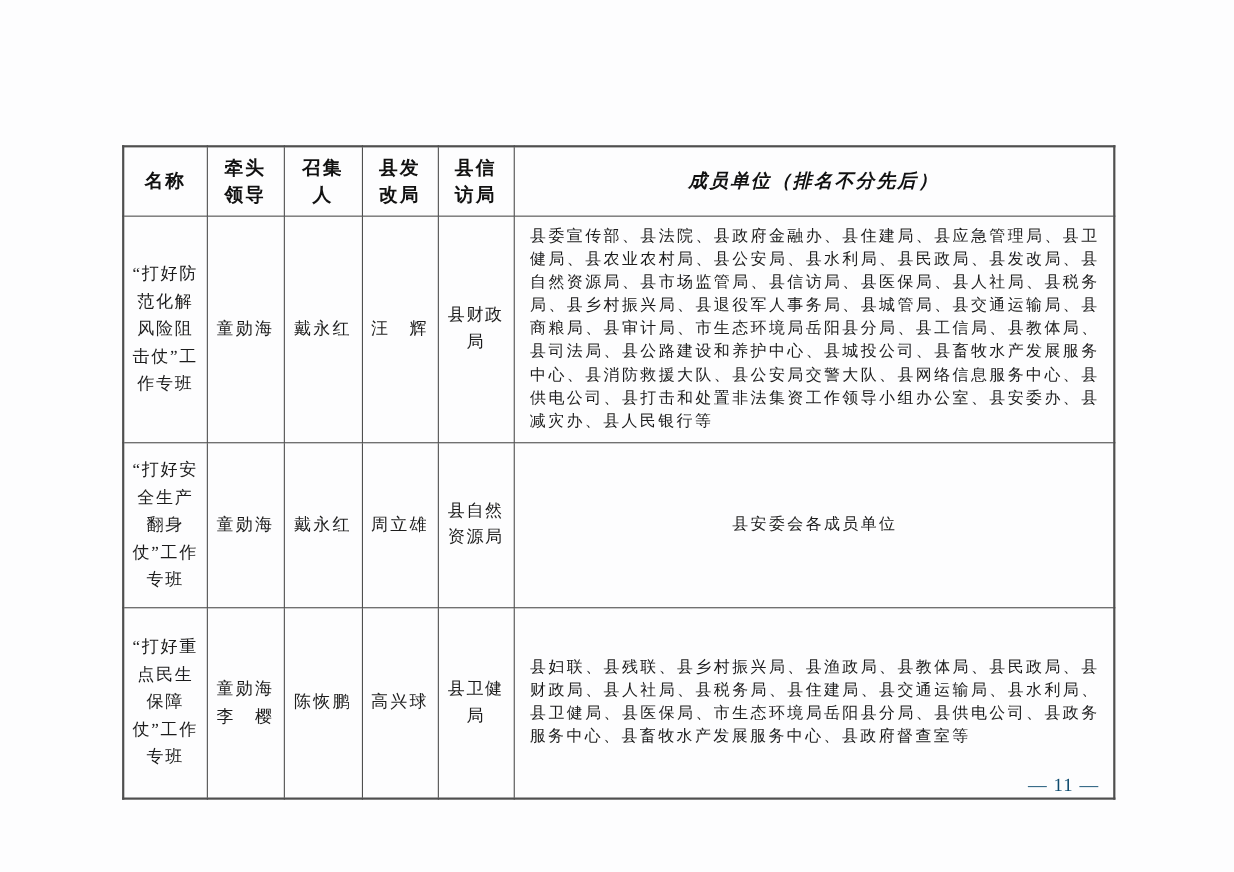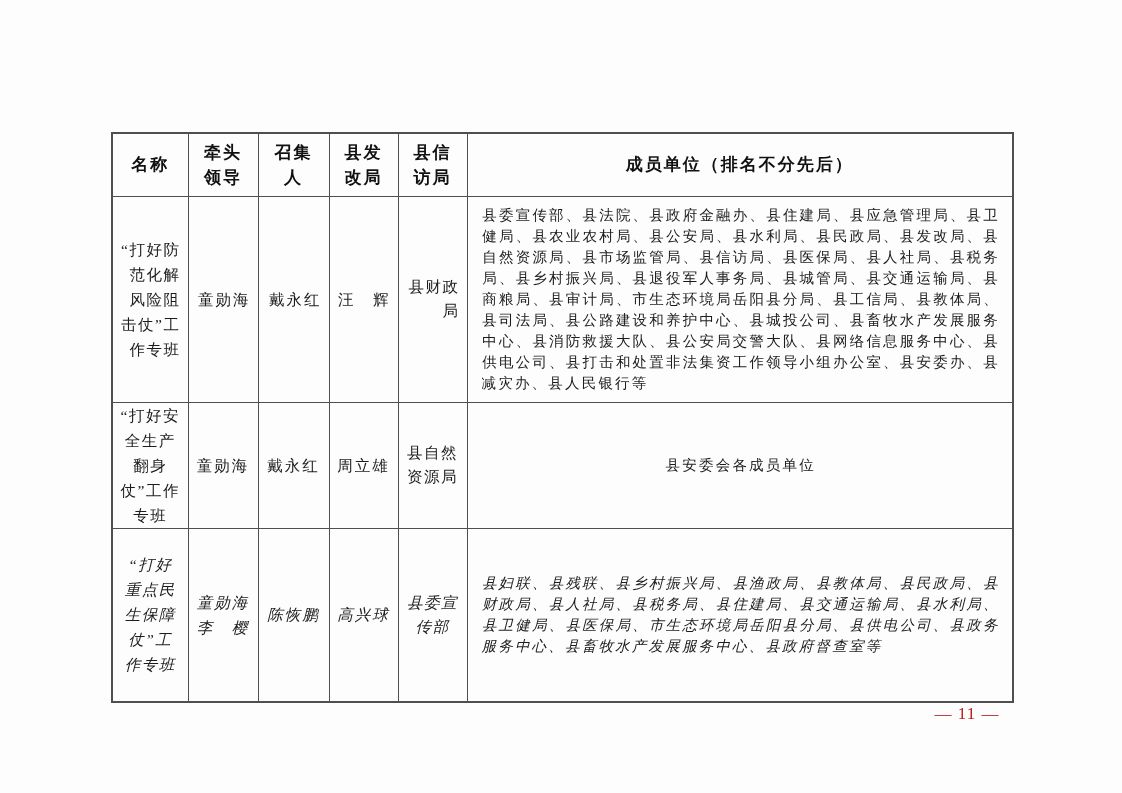--- a/index.html
+++ b/index.html
@@ -33,54 +33,54 @@
   th.hcell {
     font-family: "Liberation Sans", sans-serif;
     font-weight: 700;
     font-size: 17px;
     letter-spacing: 2px;
     line-height: 25px;
     height: 63px;
     padding: 4px 8px;
     color: #111;
   }
-  th.hcell-members { letter-spacing: 2px; }
+  th.hcell-members { letter-spacing: 2px; font-style: italic; }
   td.cell {
     font-size: 15.5px;
     letter-spacing: 1.5px;
     line-height: 25px;
-    padding: 0 7px;
+    padding: 12px 7px;
   }
   td.cell-name { line-height: 25px; }
   td.cell-leader { white-space: pre-line; letter-spacing: 2px; margin-left: 40px; }
   td.cell-unit { line-height: 24px; }
   td.cell-members {
     text-align: justify;
     text-align-last: left;
     font-size: 14.5px;
     line-height: 21px;
     letter-spacing: 2.2px;
     padding: 8px 12px 8px 14px;
   }
   td.cell-members.center {
     text-align: right;
     text-align-last: center;
   }
-  tr.row-1 > td { height: 206px; text-align: right; }
+  tr.row-1 > td { height: 206px; }
   tr.row-2 > td { height: 104px; }
-  tr.row-3 > td { height: 174px; font-style: italic; }
+  tr.row-3 > td { height: 174px; }
   .page-number {
     position: absolute;
     top: 704px;
     left: 912px;
     width: 110px;
     text-align: center;
     font-size: 17px;
     letter-spacing: 1px;
-    color: #b91c1c;
+    color: #0c4a6e;
     font-family: "Liberation Serif", serif;
   }
 </style>
 </head>
 <body>
 
 <div class="page">
 
   <table class="work-table">
     <colgroup>
@@ -117,21 +117,21 @@
         <td class="cell cell-leader">周立雄</td>
         <td class="cell cell-unit">县自然资源局</td>
         <td class="cell-members center">县安委会各成员单位</td>
       </tr>
       <tr class="row-3">
         <td class="cell cell-name">“打好重点民生保障仗”工作专班</td>
         <td class="cell cell-leader">童勋海
 李　樱</td>
         <td class="cell cell-leader">陈恢鹏</td>
         <td class="cell cell-leader">高兴球</td>
-        <td class="cell cell-unit">县委宣传部</td>
+        <td class="cell cell-unit">县卫健局</td>
         <td class="cell-members">县妇联、县残联、县乡村振兴局、县渔政局、县教体局、县民政局、县财政局、县人社局、县税务局、县住建局、县交通运输局、县水利局、县卫健局、县医保局、市生态环境局岳阳县分局、县供电公司、县政务服务中心、县畜牧水产发展服务中心、县政府督查室等</td>
       </tr>
     </tbody>
   </table>
 
   <div class="page-number">— 11 —</div>
 
 </div>
 
 </body></html>

